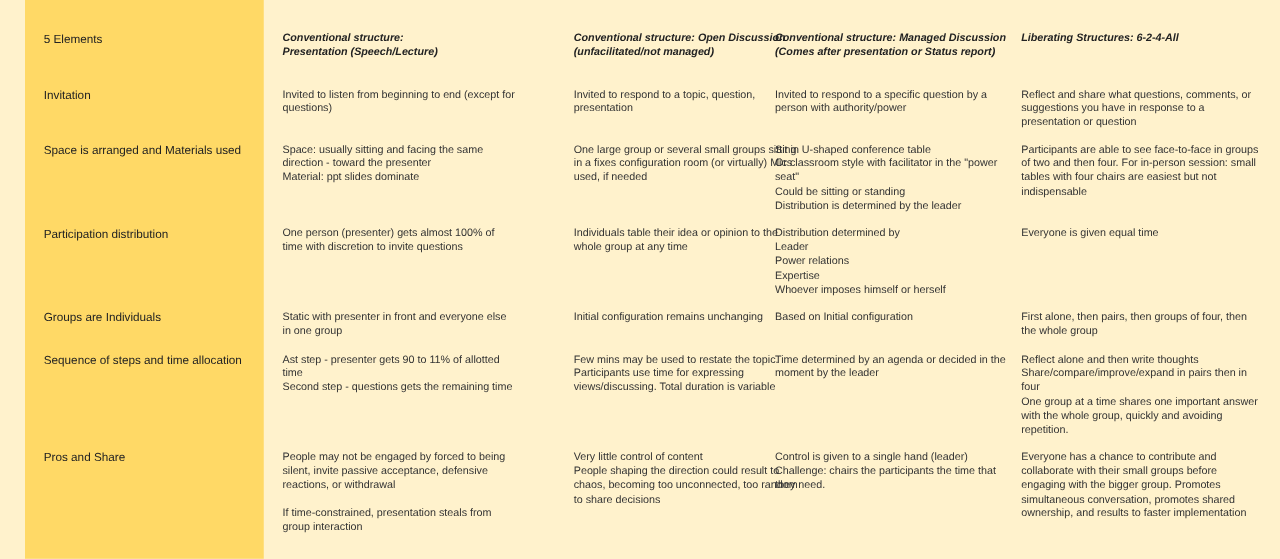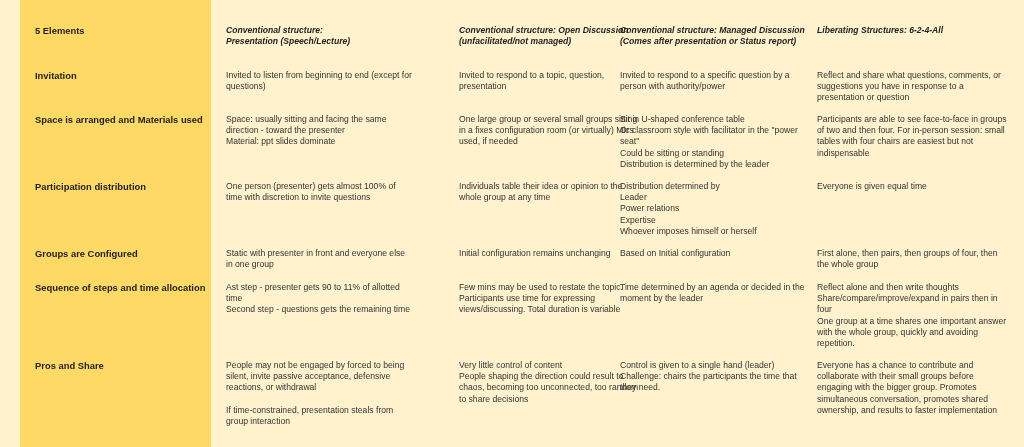--- a/index.html
+++ b/index.html
@@ -18,21 +18,21 @@
       position: absolute; left: 0; top: 0; width: 1024px; height: 447px;
     }
     .row { position: absolute; left: 0; width: 1024px; }
     .cell {
       position: absolute; top: 0;
       font-size: 8.6px; line-height: 11.2px;
       white-space: pre-line;
     }
     .label {
       left: 35px; width: 172px;
-      font-weight: bold; font-size: 9.4px; color: #222;
+      font-weight: normal; font-size: 9.4px; color: #222;
     }
     .c1 { left: 226px; width: 186px; }
     .c2 { left: 423px; width: 186px; margin-left: 36px; }
     .c3 { left: 588px; width: 186px; margin-left: 32px; }
     .c4 { left: 817px; width: 190px; }
     .hdr { font-weight: bold; color: #222; font-size: 8.6px; font-style: italic; }
   </style>
 </head>
 <body>
 
@@ -76,21 +76,21 @@
     <div class="cell c2">Individuals table their idea or opinion to the whole group at any time</div>
     <div class="cell c3">Distribution determined by
 Leader
 Power relations
 Expertise
 Whoever imposes himself or herself</div>
     <div class="cell c4">Everyone is given equal time</div>
   </div>
 
   <div class="row" style="top:248px;">
-    <div class="cell label">Groups are Configured</div>
+    <div class="cell label">Groups are Individuals</div>
     <div class="cell c1">Static with presenter in front and everyone else in one group</div>
     <div class="cell c2">Initial configuration remains unchanging</div>
     <div class="cell c3">Based on Initial configuration</div>
     <div class="cell c4">First alone, then pairs, then groups of four, then the whole group</div>
   </div>
 
   <div class="row" style="top:282px;">
     <div class="cell label">Sequence of steps and time allocation</div>
     <div class="cell c1">Ast step - presenter gets 90 to 11% of allotted time
  Second step - questions gets the remaining time</div>

